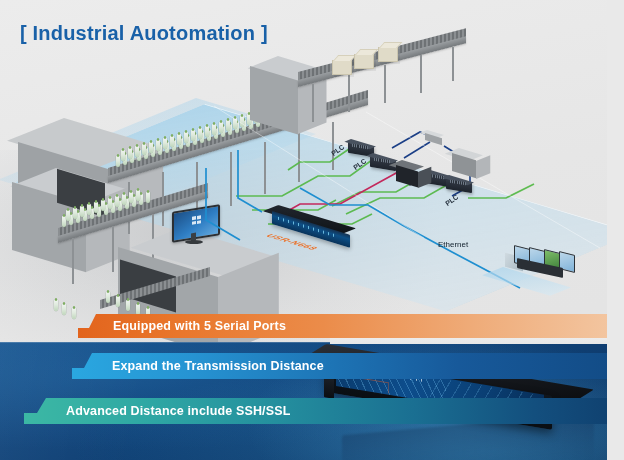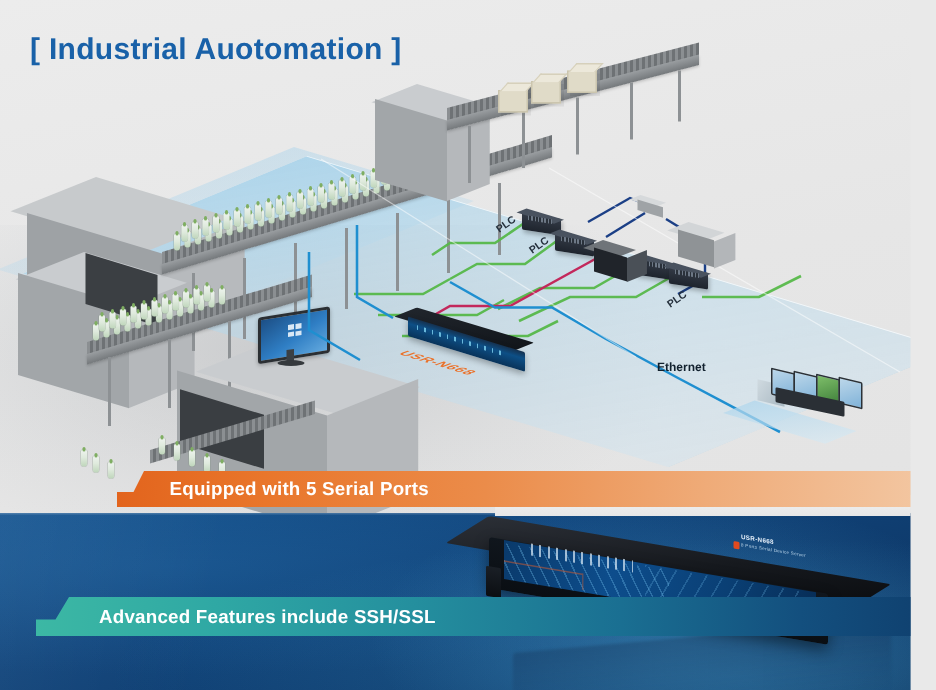--- a/index.html
+++ b/index.html
@@ -121,21 +121,21 @@
   .dev-main .d-ports{position:absolute;left:6px;top:4px;width:58px;height:3px;
     background:repeating-linear-gradient(90deg,#7fd3f2 0 1px,transparent 1px 5px);opacity:.8;}
   .dev-label{position:absolute;left:273px;top:233px;font-size:9px;font-weight:bold;
     color:#e8722c;letter-spacing:.5px;transform:matrix(1,.30,-.97,.36,0,0);transform-origin:0 0;
     white-space:nowrap;text-shadow:0 0 1px rgba(255,255,255,.25);}
 
   
   .cable{position:absolute;}
   .cable svg{display:block;overflow:visible;}
 
-  .eth-label{position:absolute;left:406px;top:240px;font-size:8px;font-weight:bold;color:#12212e;padding-left:32px;}
+  .eth-label{position:absolute;left:406px;top:240px;font-size:8px;font-weight:normal;color:#12212e;padding-left:32px;}
 
   
   .console{position:absolute;left:503px;top:245px;width:78px;height:50px;}
   .con-base{position:absolute;left:0;top:22px;width:68px;height:22px;
     background:linear-gradient(120deg,rgba(176,214,236,.75),rgba(212,234,246,.55));
     transform:matrix(1,.30,-0.95,.38,0,0);transform-origin:0 0;}
   .con-desk{position:absolute;left:14px;top:18px;width:46px;height:10px;background:#2a2f35;
     transform:skewY(12deg);border-radius:1px;}
   .con-screens{position:absolute;left:11px;top:0;width:56px;height:22px;}
   .scr{position:absolute;width:14px;height:16px;border:1px solid #2b3137;border-radius:1px;
@@ -498,17 +498,20 @@
     <div class="prod-dot"></div>
     <div class="prod-logo">
       <div>USR-N668</div>
       <div class="sub">8 Ports Serial Device Server</div>
     </div>
   </div>
 
   <div class="ribbon ribbon-1">
     <span>Equipped with 5 Serial Ports</span>
   </div>
+  <div class="ribbon ribbon-2">
+    <span>Expand the Transmission Distance</span>
+  </div>
   <div class="ribbon ribbon-3">
-    <span>Advanced Features include SSH/SSL</span>
+    <span>Advanced Distance include SSH/SSL</span>
   </div>
 
 </div>
 
 </body></html>

